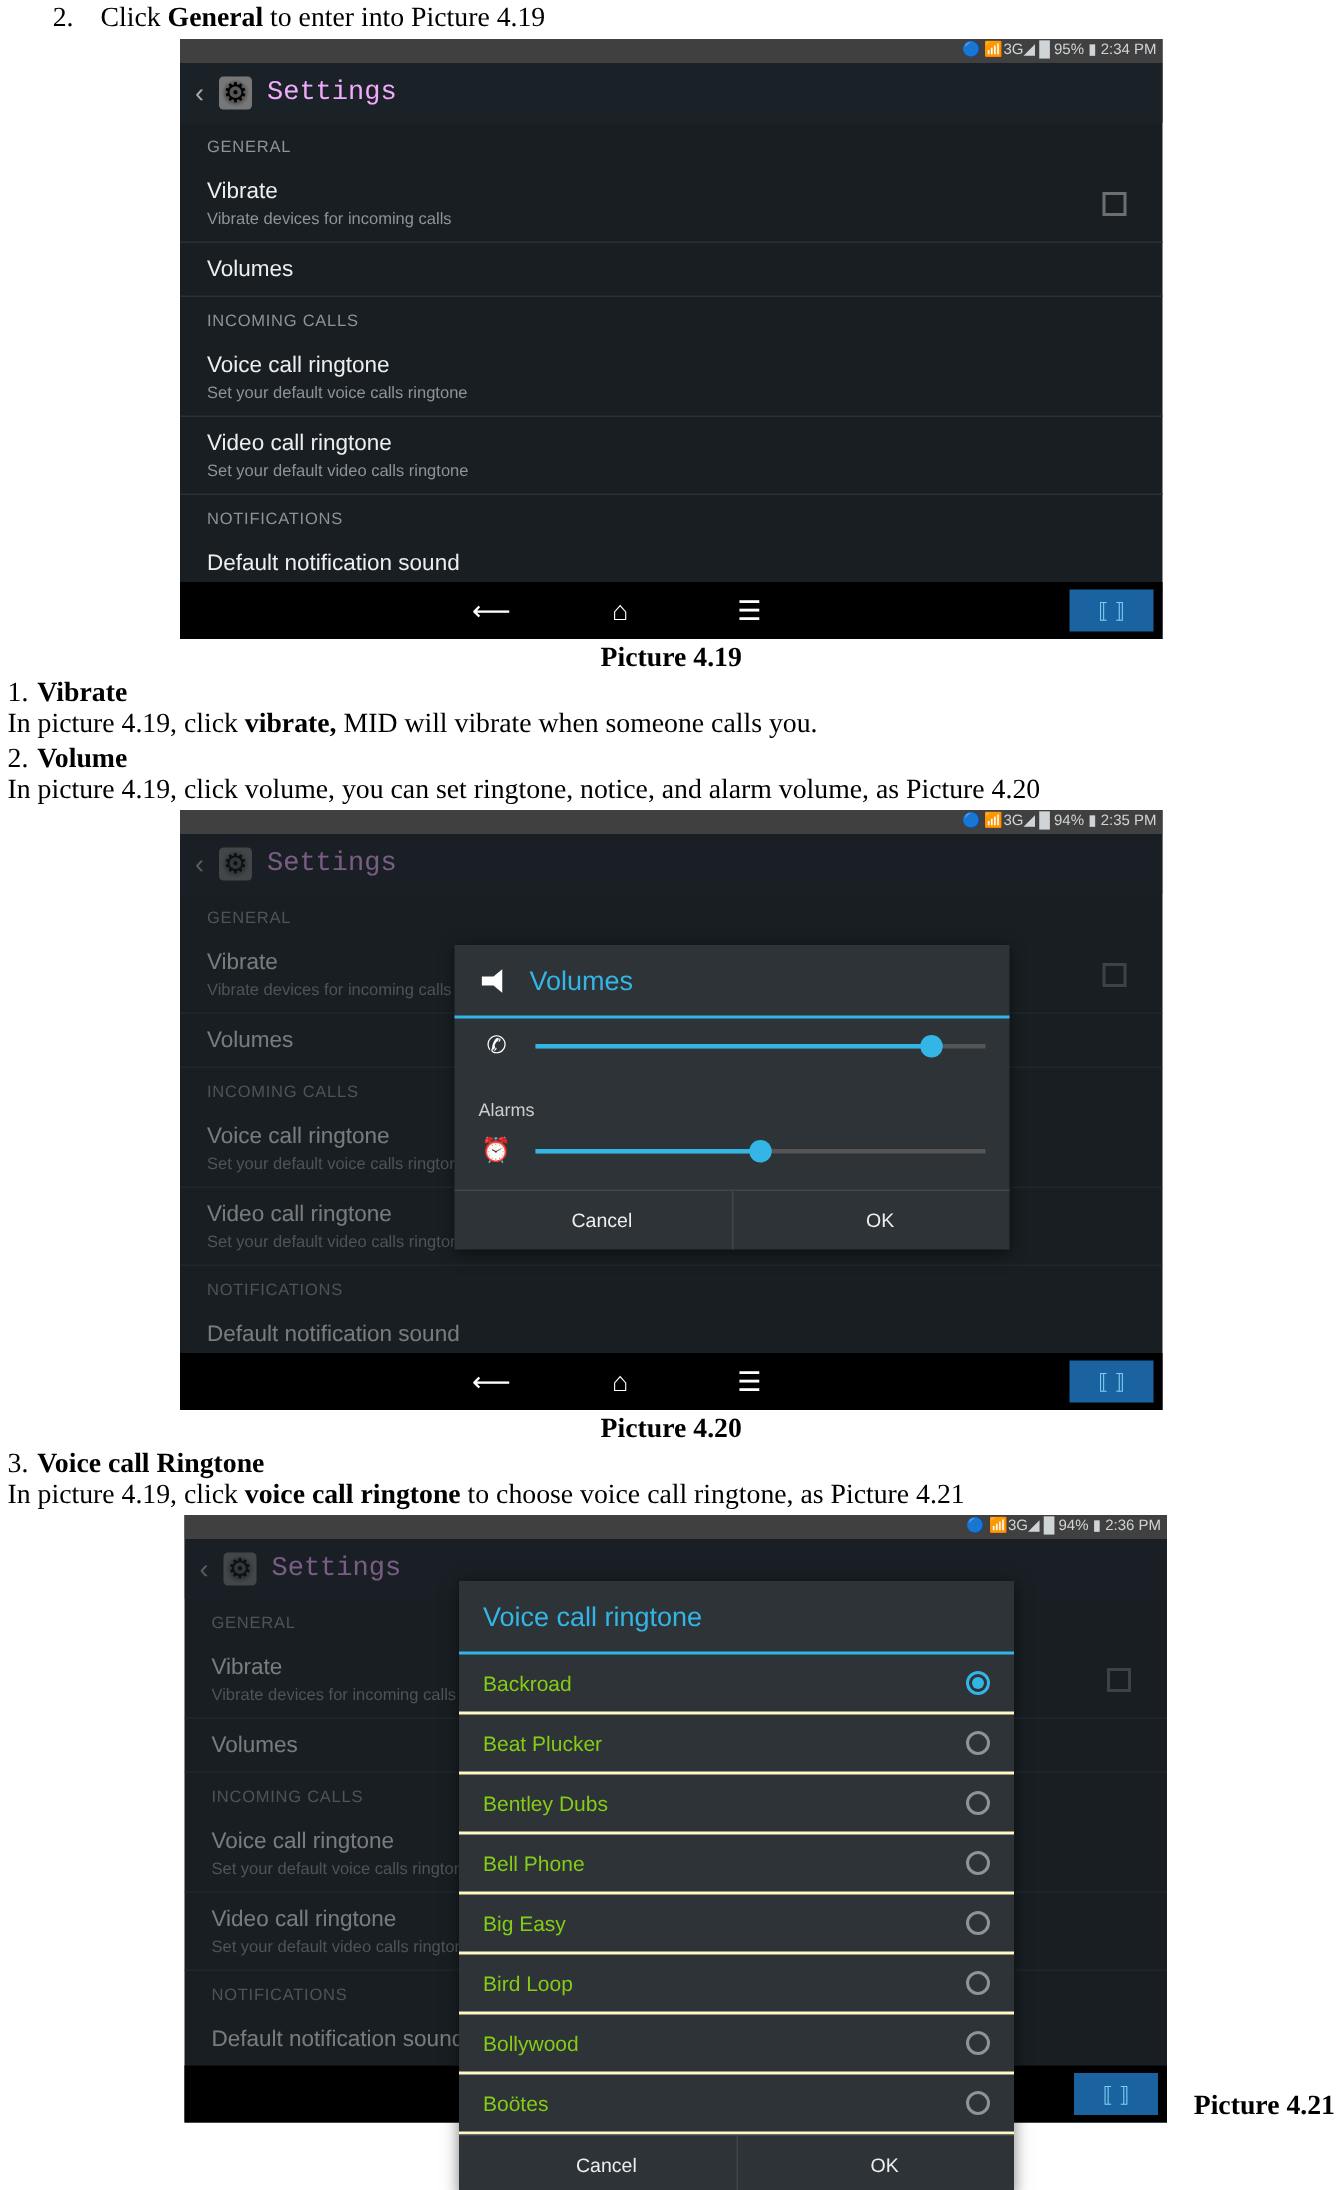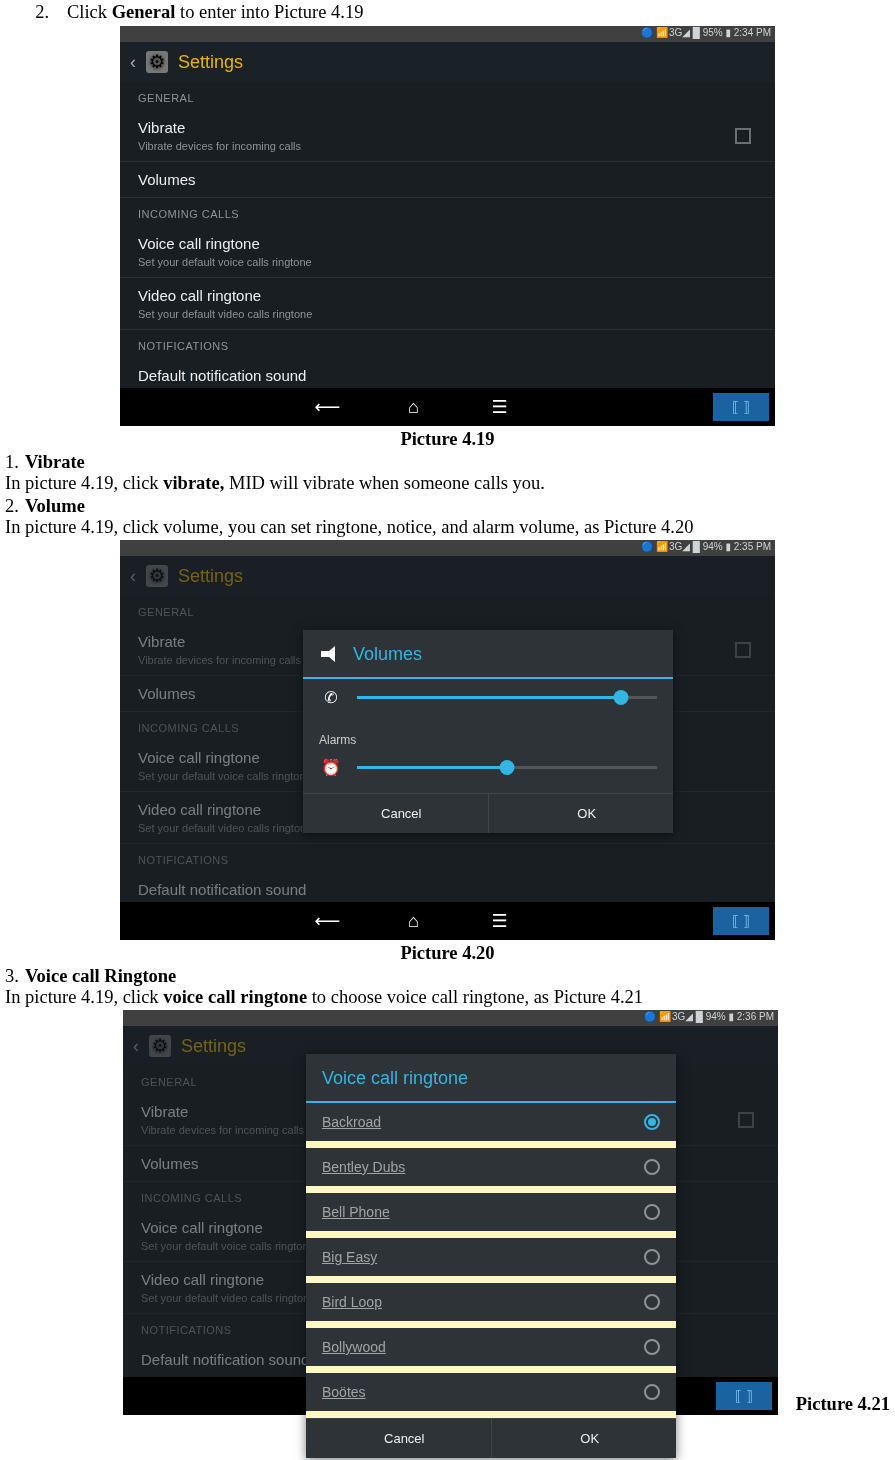--- a/index.html
+++ b/index.html
@@ -38,21 +38,21 @@
       font-family: sans-serif;
     }
     .settings-header .back { color: #aaa; font-size: 18px; margin-right: 10px; }
     .settings-header .gear {
       width: 22px; height: 22px;
       background: radial-gradient(circle,#555 40%,#777 60%);
       border-radius: 3px;
       margin-right: 10px;
       display:flex;align-items:center;justify-content:center;
     }
-    .settings-header .title { color: #eab308; font-size: 18px; }
+    .settings-header .title { color: #f0abfc; font-size: 18px; font-family: Liberation Mono, monospace; }
     .section-label {
       color: #8d9397;
       font-size: 11px;
       padding: 10px 18px 6px 18px;
       font-family: sans-serif;
       letter-spacing: .5px;
     }
     .setting-item {
       padding: 9px 18px 9px 18px;
       border-bottom: 1px solid #2a3136;
@@ -126,22 +126,22 @@
     
     .ring-dialog { left: 183px; top: 44px; width: 370px; }
     .ring-title {
       color: #33b5e5;
       font-size: 18px;
       padding: 14px 16px 12px 16px;
       border-bottom: 2px solid #33b5e5;
     }
     .ring-item {
       display:flex;align-items:center;justify-content:space-between;
-      padding:11px 16px;border-bottom:7px solid #fef9c3;
-      color:#a3a3a3;font-size:14px;text-decoration:underline;
+      padding:11px 16px;border-bottom:2px solid #fef9c3;
+      color:#84cc16;font-size:14px;
     }
     .radio {
       width:16px;height:16px;border-radius:50%;border:2px solid #8d9397;
       display:flex;align-items:center;justify-content:center;
     }
     .radio.selected { border-color:#33b5e5;}
     .radio.selected::after{content:"";width:8px;height:8px;border-radius:50%;background:#33b5e5;}
     .dim { opacity: 0.45; }
     .inline-caption { font-weight: bold; }
     .row-ic{display:flex;align-items:flex-end;gap:12px;}
@@ -316,20 +316,24 @@
     </div>
     <div class="dialog-overlay ring-dialog">
       <div class="dialog">
         <div class="ring-title">Voice call ringtone</div>
         <div id="ring-list">
             <div class="ring-item">
               <span>Backroad</span>
               <span class="radio selected"></span>
             </div>
             <div class="ring-item">
+              <span>Beat Plucker</span>
+              <span class="radio"></span>
+            </div>
+            <div class="ring-item">
               <span>Bentley Dubs</span>
               <span class="radio"></span>
             </div>
             <div class="ring-item">
               <span>Bell Phone</span>
               <span class="radio"></span>
             </div>
             <div class="ring-item">
               <span>Big Easy</span>
               <span class="radio"></span>

